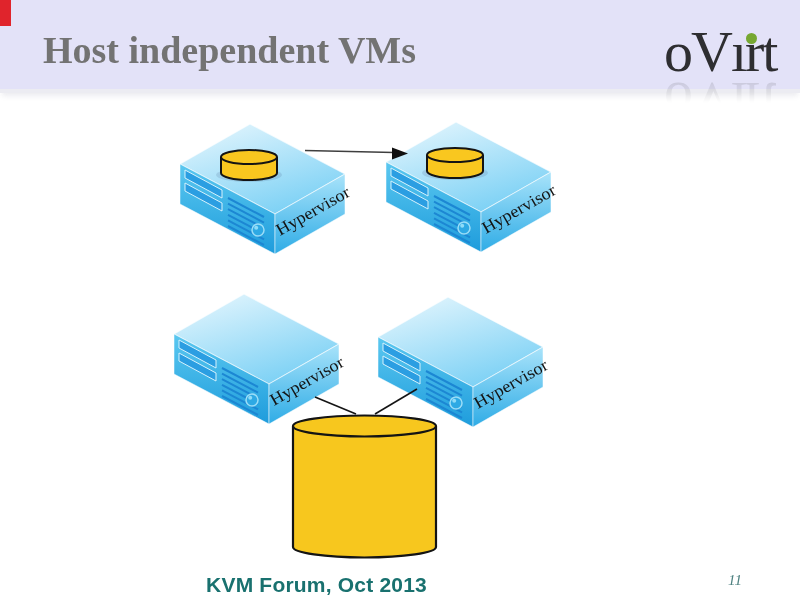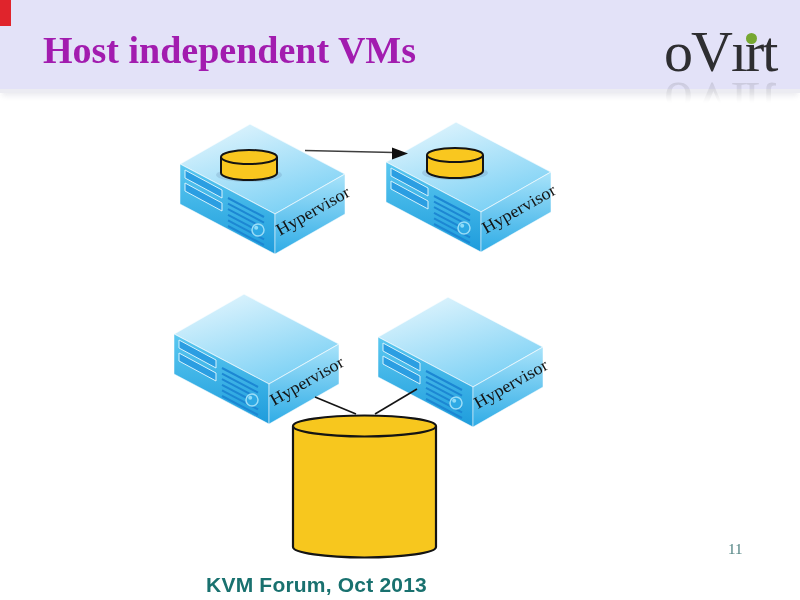--- a/index.html
+++ b/index.html
@@ -4,40 +4,40 @@
 <style>
   html,body{margin:0;padding:0;background:#fff;}
   .slide{position:relative;width:800px;height:600px;background:#ffffff;overflow:hidden;
          font-family:"Liberation Sans",sans-serif;}
   
   .header{position:absolute;top:0;left:0;width:800px;height:89px;background:#E3E2F8;
           border-bottom:4px solid #ECECF2;box-shadow:0 5px 5px -2px rgba(120,120,150,.14);}
   .corner-mark{position:absolute;top:0;left:0;width:11px;height:26px;background:#E0242C;}
   .title{position:absolute;top:31px;left:43px;margin:0;
          font-family:"Liberation Serif",serif;font-weight:bold;font-size:38px;line-height:1;
-         color:#a21caf;white-space:nowrap;}
+         color:#737373;white-space:nowrap;}
   
   .logo-wrap{position:absolute;top:14px;left:664px;width:130px;height:110px;
              font-family:"Liberation Serif",serif;font-size:58px;line-height:52px;
              letter-spacing:-2px;color:#2E2E31;margin-top:12px;}
   .logo-line{position:absolute;top:0;left:0;white-space:nowrap;}
   .logo-mirror{position:absolute;top:50px;left:0;white-space:nowrap;transform:scaleY(-1);
                opacity:.22;color:#55555c;
                -webkit-mask-image:linear-gradient(to top,#000 0%,transparent 52%);
                mask-image:linear-gradient(to top,#000 0%,transparent 52%);}
   .logo-dot{position:absolute;top:7px;left:82px;width:11px;height:11px;border-radius:50%;
             background:#76A732;}
   
   .diagram{position:absolute;top:0;left:0;}
   .hyp-label{font-family:"Liberation Serif",serif;font-size:17px;fill:#141414;}
   
   .footer{position:absolute;top:573px;left:0;width:633px;text-align:center;
           font-weight:bold;font-size:21px;color:#19716F;letter-spacing:.2px;}
-  .page-number{position:absolute;top:541px;left:728px;width:30px;
-               font-family:"Liberation Serif",serif;font-size:15px;color:#4F8281;}
+  .page-number{position:absolute;top:572px;left:728px;width:30px;
+               font-family:"Liberation Serif",serif;font-size:15px;color:#4F8281;font-style:italic;}
 </style>
 </head>
 <body>
 
 <div class="slide">
 
   <div class="header"></div>
   <div class="corner-mark"></div>
   <h1 class="title">Host independent VMs</h1>
 

